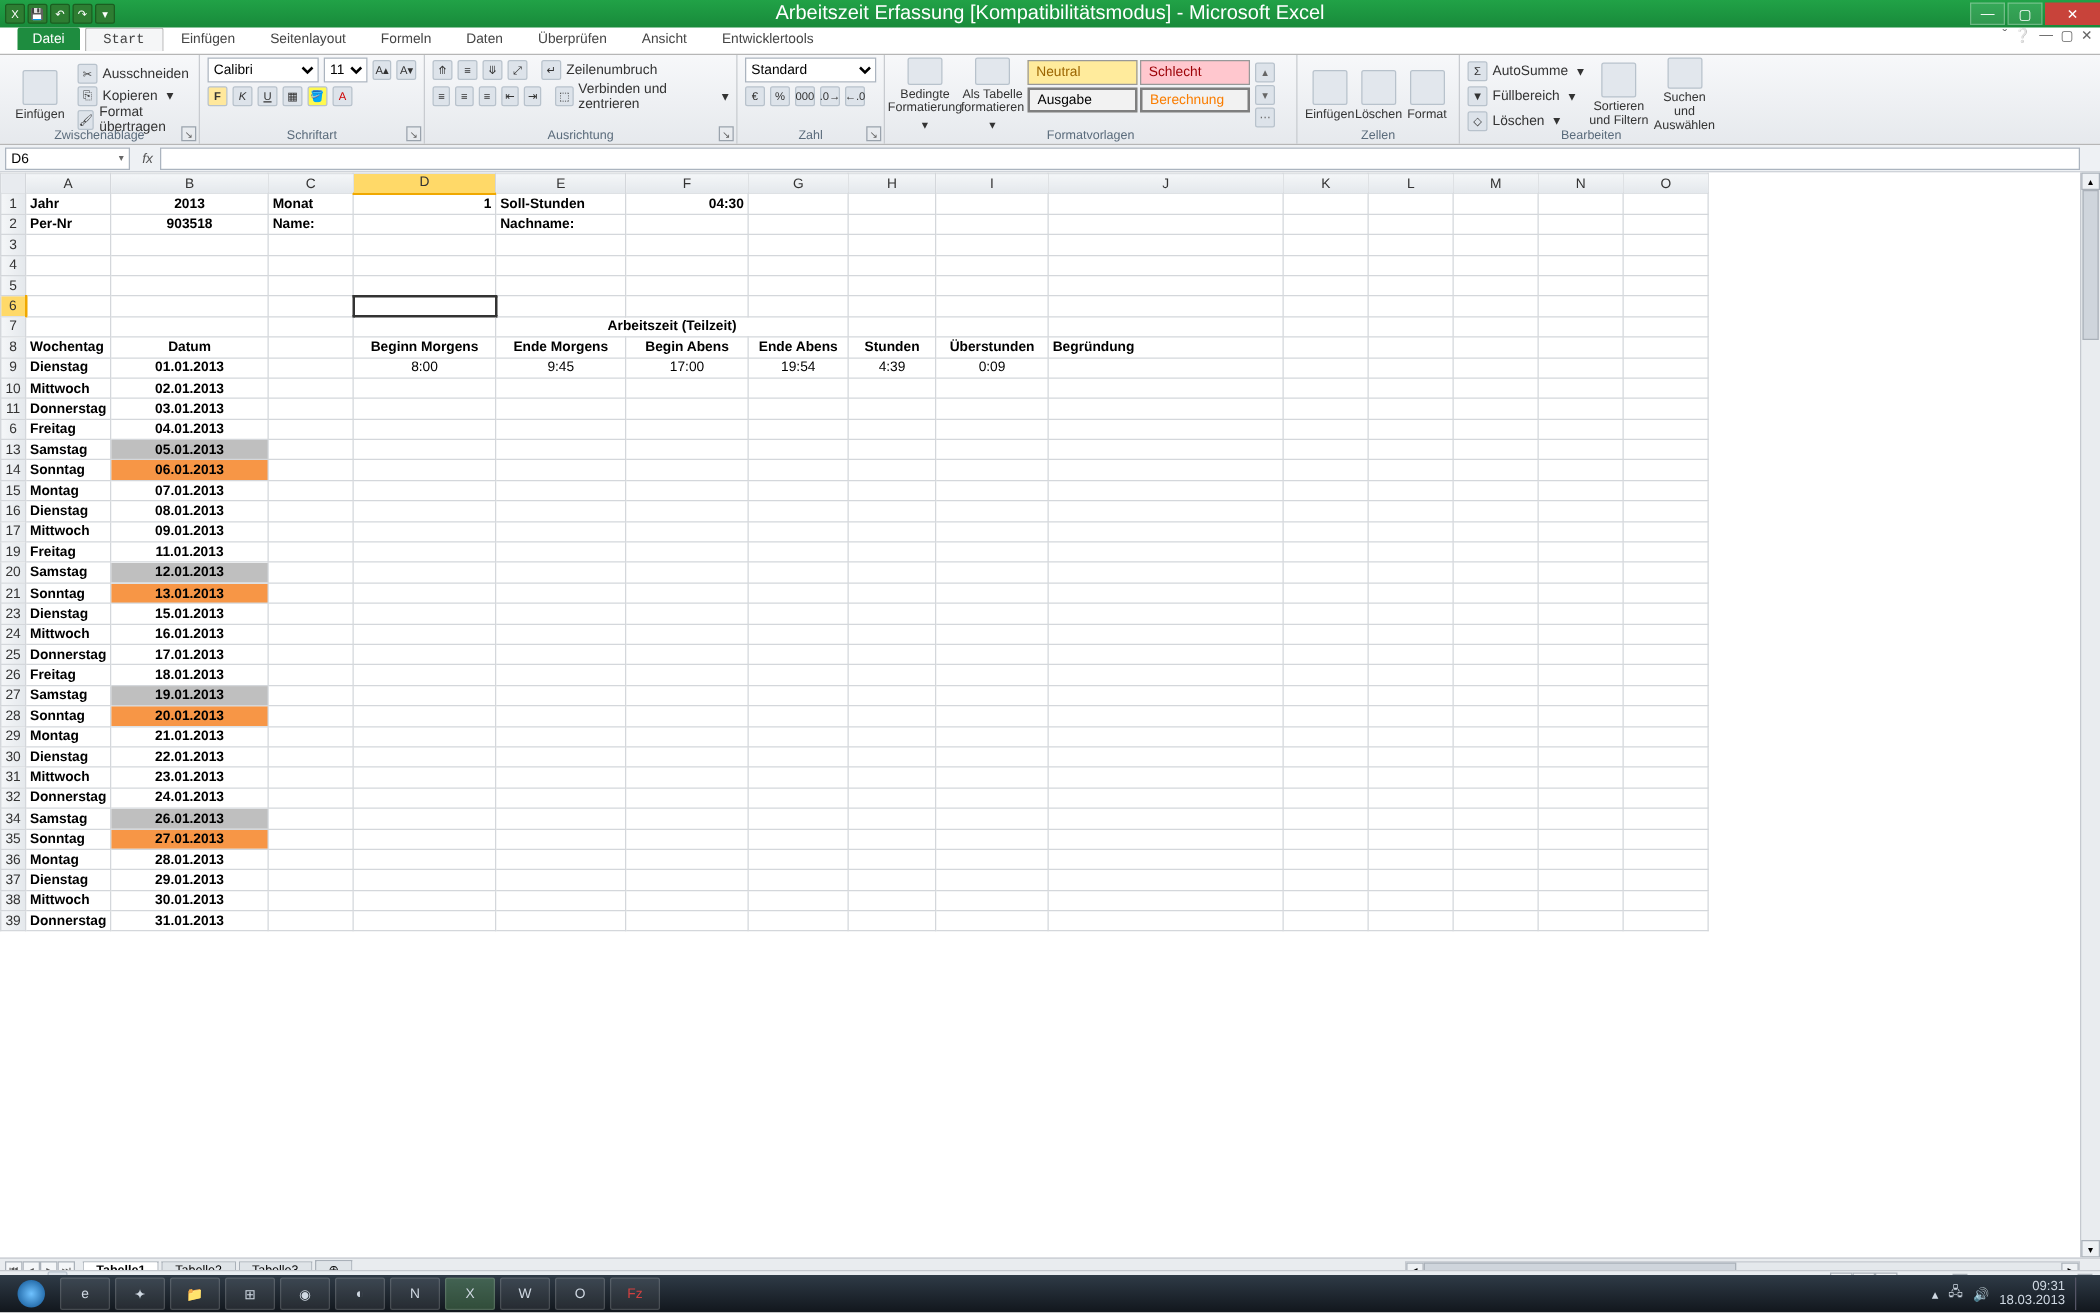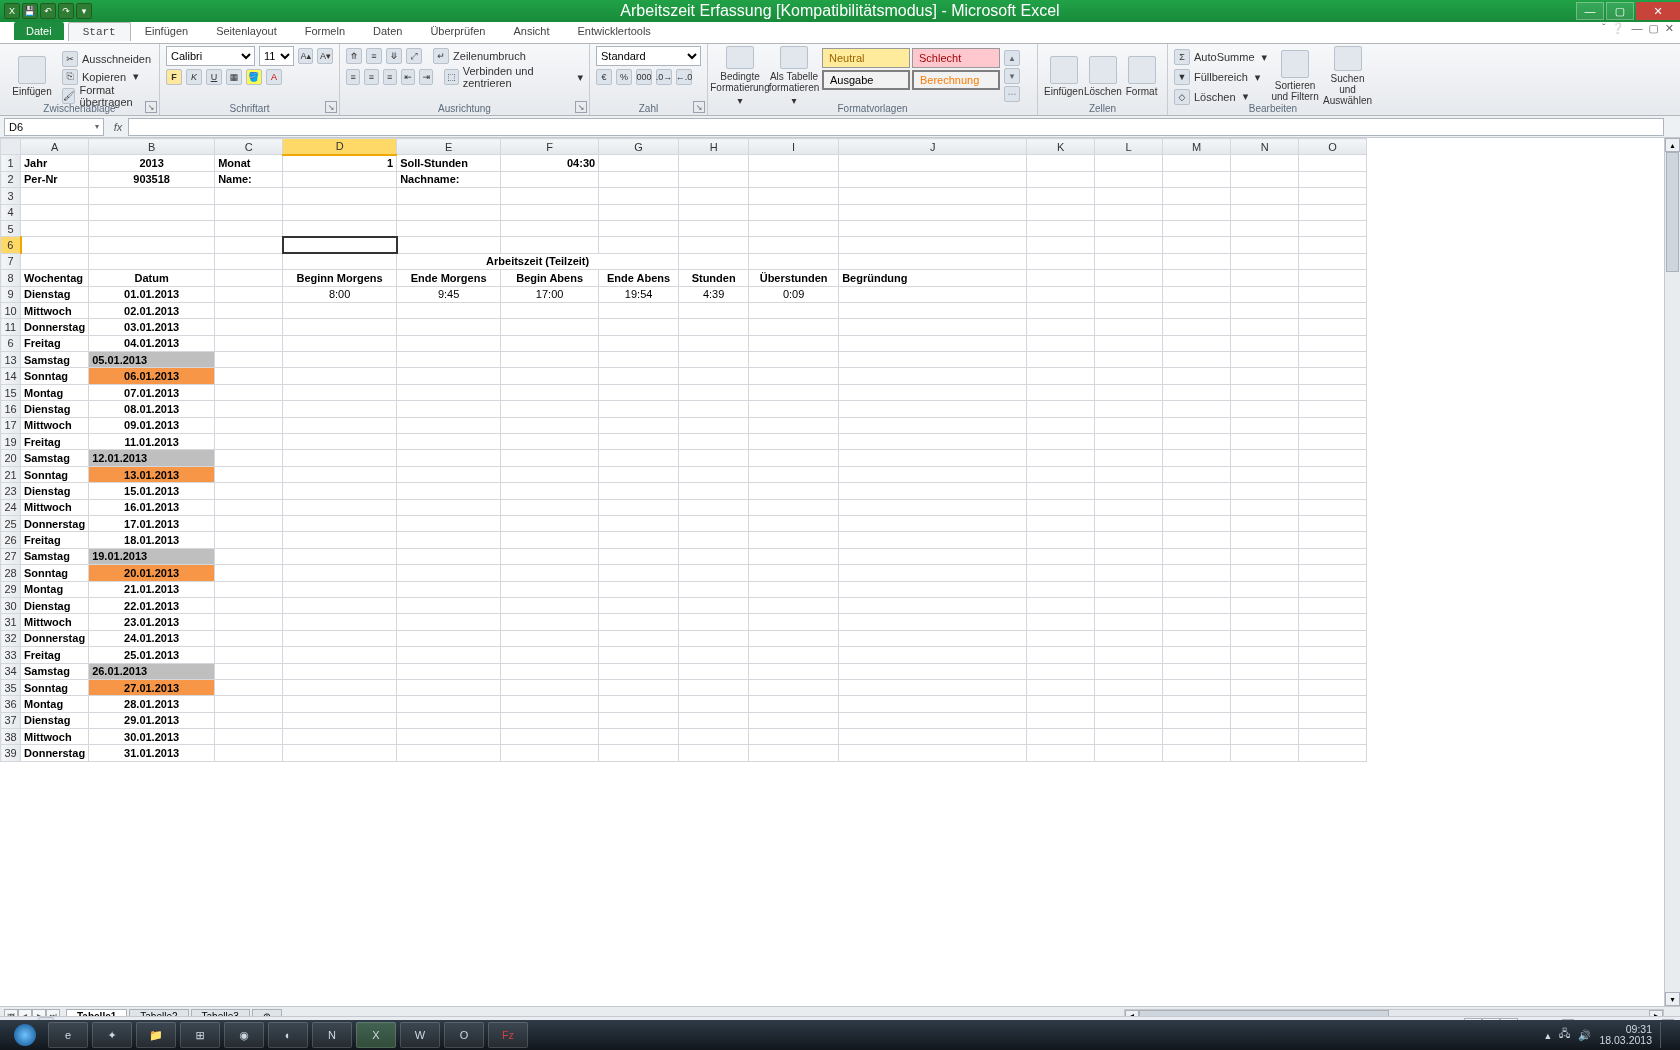--- a/index.html
+++ b/index.html
@@ -54,21 +54,21 @@
 .sheet th, .sheet td { border:1px solid #d4d7db; height:16.4px; font-size:11px; padding:0 3px; overflow:hidden; white-space:nowrap; }
 .sheet thead th { background:linear-gradient(#f4f6f8,#e4e8ec); color:#333; font-weight:normal; text-align:center; position:sticky; top:0; }
 .sheet thead th.active{background:#ffd968;border-bottom:2px solid #f0a800;}
 .sheet thead th.corner{background:#e8ebef;width:20px;}
 .sheet tbody th { background:linear-gradient(90deg,#f4f6f8,#e4e8ec); color:#333; font-weight:normal; text-align:center; width:20px; }
 .sheet tbody th.active{background:#ffd968;border-right:2px solid #f0a800;}
 .sheet td { background:#fff; }
 .bold{font-weight:bold;}
 .center{text-align:center;}
 .right{text-align:right;}
-.sat{background:#bfbfbf !important; text-align:left; font-weight:bold;}
+.sat{background:#bfbfbf !important; text-align:center; font-weight:bold;}
 .sun{background:#f79646 !important; text-align:center; font-weight:bold;}
 .selcell{border:2px solid #333 !important; background:#fff;}
 .hdrcell{font-weight:bold;}
 
 
 .tabstrip { position:absolute; left:0; right:0; bottom:26px; height:18px; background:#e9ecef; border-top:1px solid #c5c9cf; display:flex; align-items:center; font-size:10px; }
 .tabstrip .nav { display:flex; gap:0; padding:0 4px; }
 .tabstrip .nav div{width:14px;height:14px;border:1px solid #aab1b9;background:#f4f6f8;display:flex;align-items:center;justify-content:center;font-size:8px;color:#555;}
 .tabstrip .stab { padding:1px 10px; background:#fff; border:1px solid #aab1b9; border-bottom:none; margin-left:2px; border-radius:0 0 3px 3px; }
 .tabstrip .stab.active{background:#fff; font-weight:bold;}
@@ -839,38 +839,20 @@
           <td class="center"></td>
           <td class="center"></td>
           <td class=""></td>
           <td class=""></td>
           <td class=""></td>
           <td class=""></td>
           <td class=""></td>
           <td class=""></td>
         </tr>
         <tr>
-          <th class="">33</th>
-          <td class="bold">Freitag</td>
-          <td class="center bold">25.01.2013</td>
-          <td class=""></td>
-          <td class="center"></td>
-          <td class="center"></td>
-          <td class="center"></td>
-          <td class="center"></td>
-          <td class="center"></td>
-          <td class="center"></td>
-          <td class=""></td>
-          <td class=""></td>
-          <td class=""></td>
-          <td class=""></td>
-          <td class=""></td>
-          <td class=""></td>
-        </tr>
-        <tr>
           <th class="">34</th>
           <td class="bold">Samstag</td>
           <td class="sat">26.01.2013</td>
           <td class=""></td>
           <td class="center"></td>
           <td class="center"></td>
           <td class="center"></td>
           <td class="center"></td>
           <td class="center"></td>
           <td class="center"></td>

